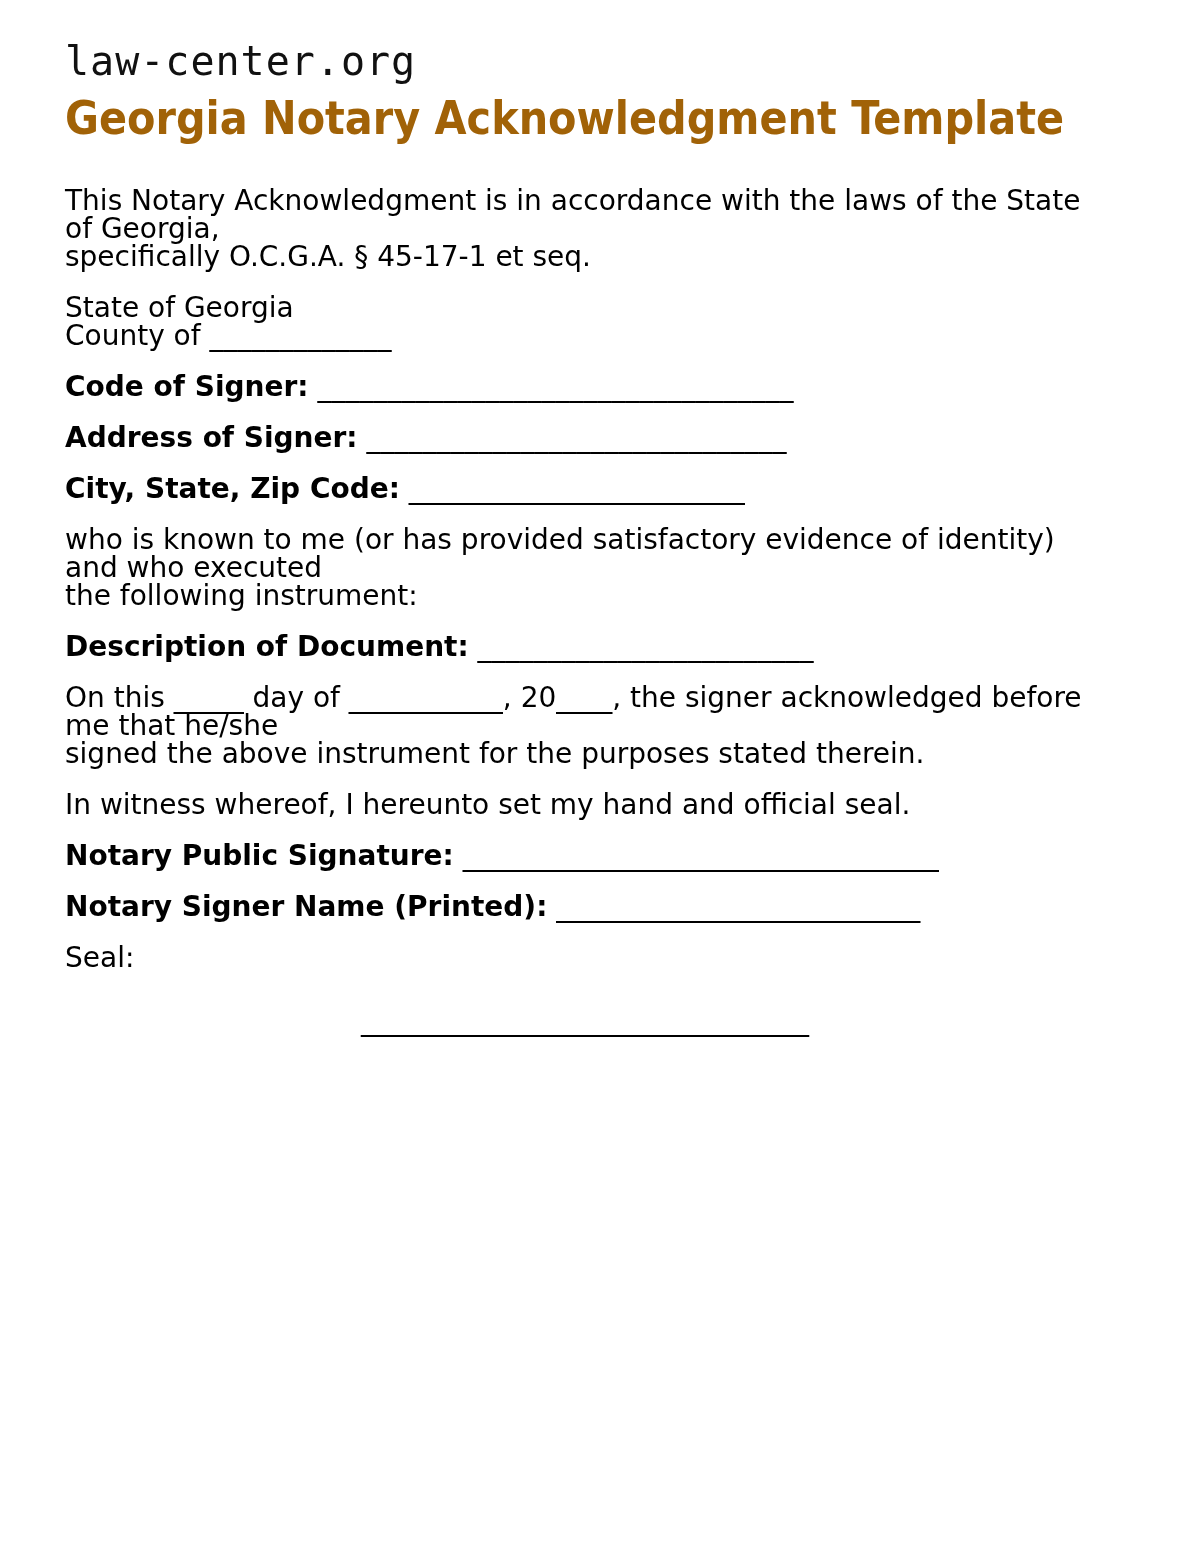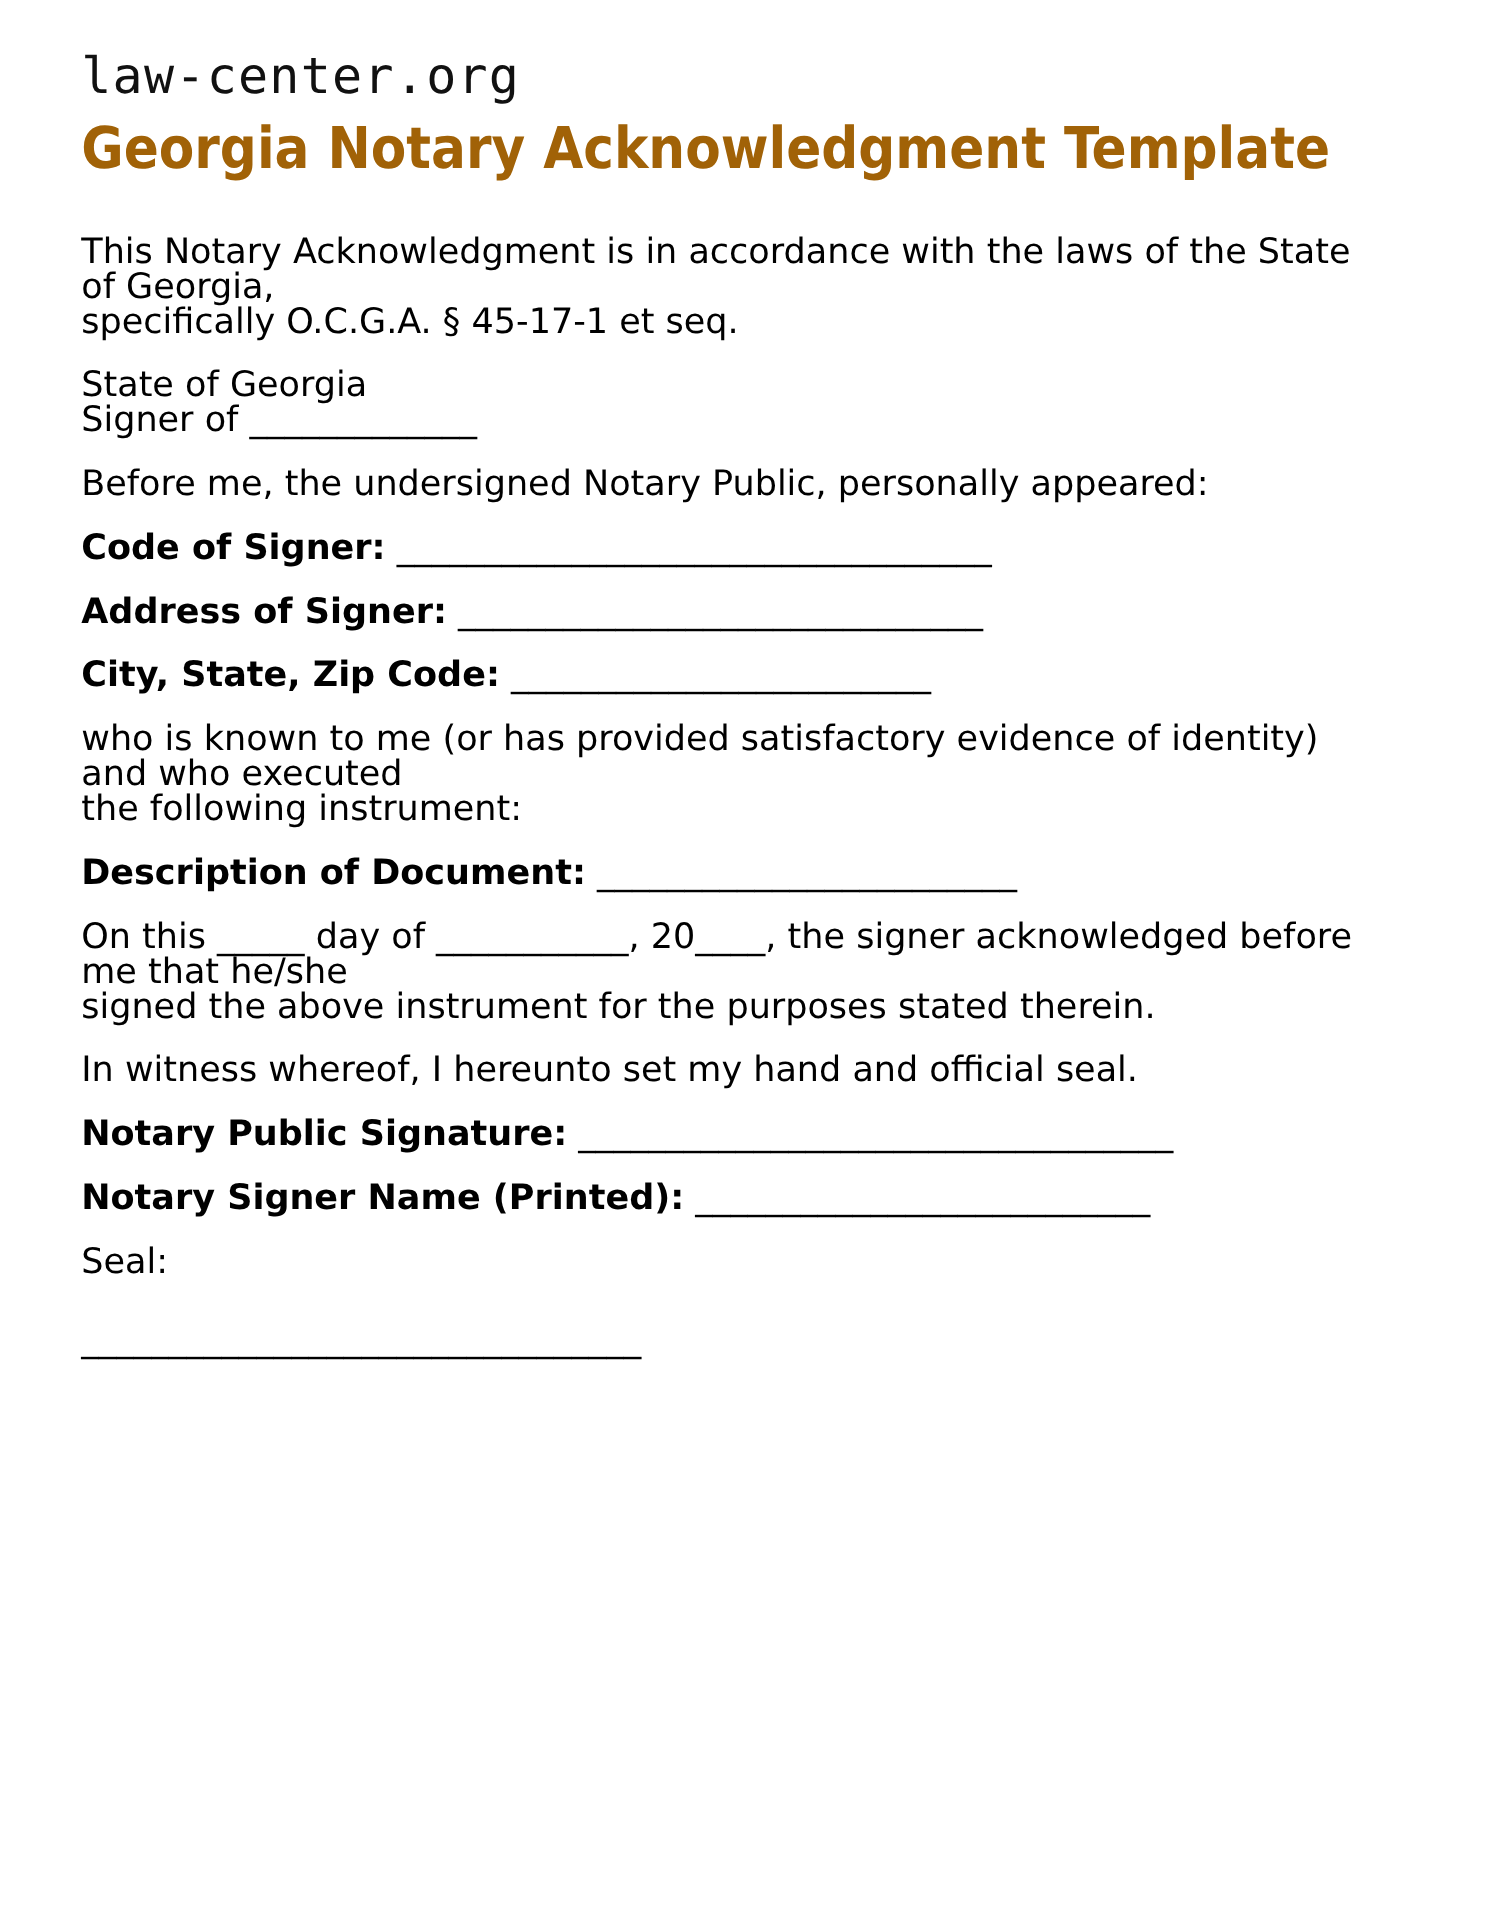--- a/index.html
+++ b/index.html
@@ -44,44 +44,44 @@
   }
   .line { display: block; }
   .label { font-weight: 700; }
   .blank {
     font-weight: 400;
     letter-spacing: 0;
     white-space: nowrap;
   }
   .seal-line {
     margin-top: 35px;
+    text-align: center;
   }
 </style>
 </head>
 <body>
 
 <div class="page">
 
   <div class="brand">law-center.org</div>
 
   <h1 class="title">Georgia Notary Acknowledgment Template</h1>
 
   <div class="body-copy">
 
     <p class="para">
       <span class="line">This Notary Acknowledgment is in accordance with the laws of the State of Georgia,</span>
       <span class="line">specifically O.C.G.A. § 45-17-1 et seq.</span>
     </p>
 
     <p class="para">
       <span class="line">State of Georgia</span>
-      <span class="line"><span>Signer of</span> <span class="blank">_____________</span></span>
+      <span class="line"><span>County of</span> <span class="blank">_____________</span></span>
     </p>
 
-    <p class="para">Before me, the undersigned Notary Public, personally appeared:</p>
 
     <p class="para">
       <span class="label">Code of Signer:</span>
       <span class="blank">__________________________________</span>
     </p>
 
     <p class="para">
       <span class="label">Address of Signer:</span>
       <span class="blank">______________________________</span>
     </p>

